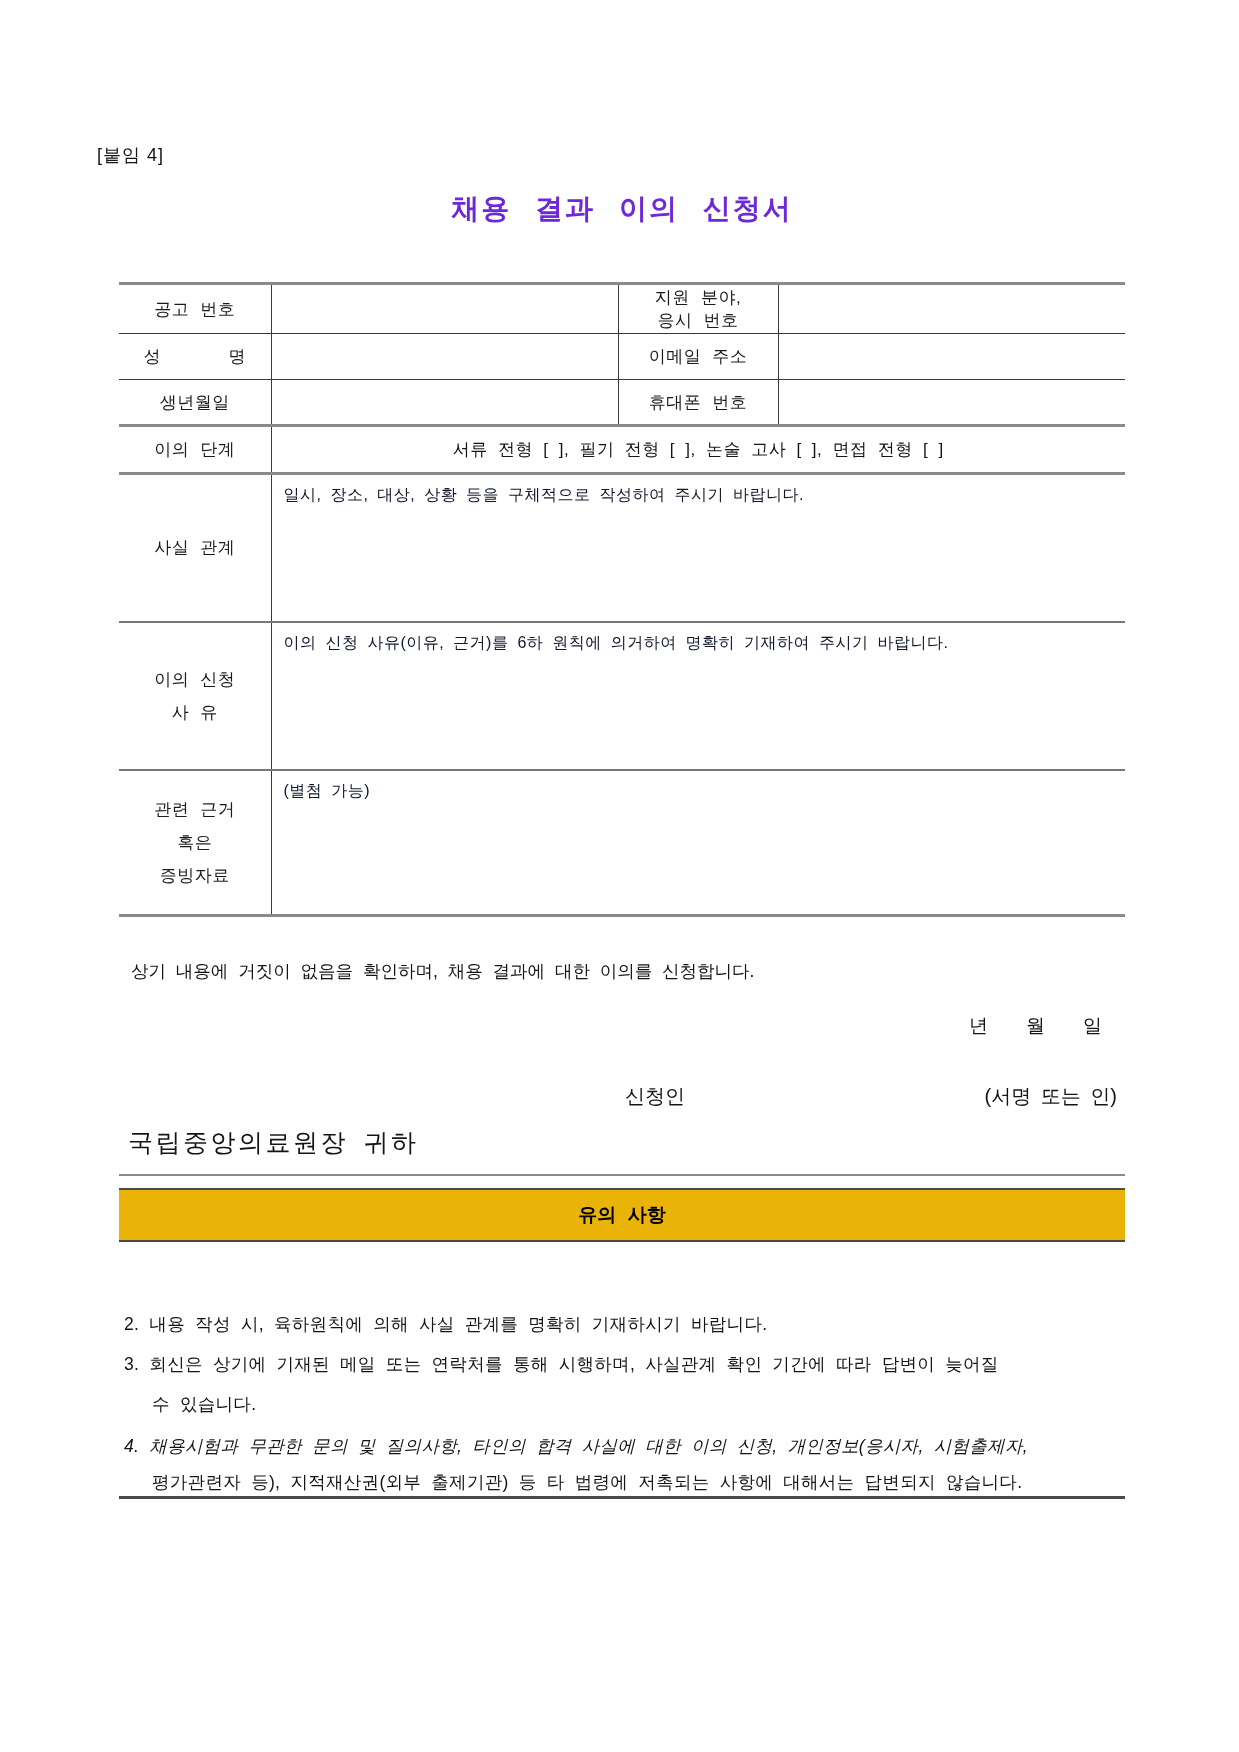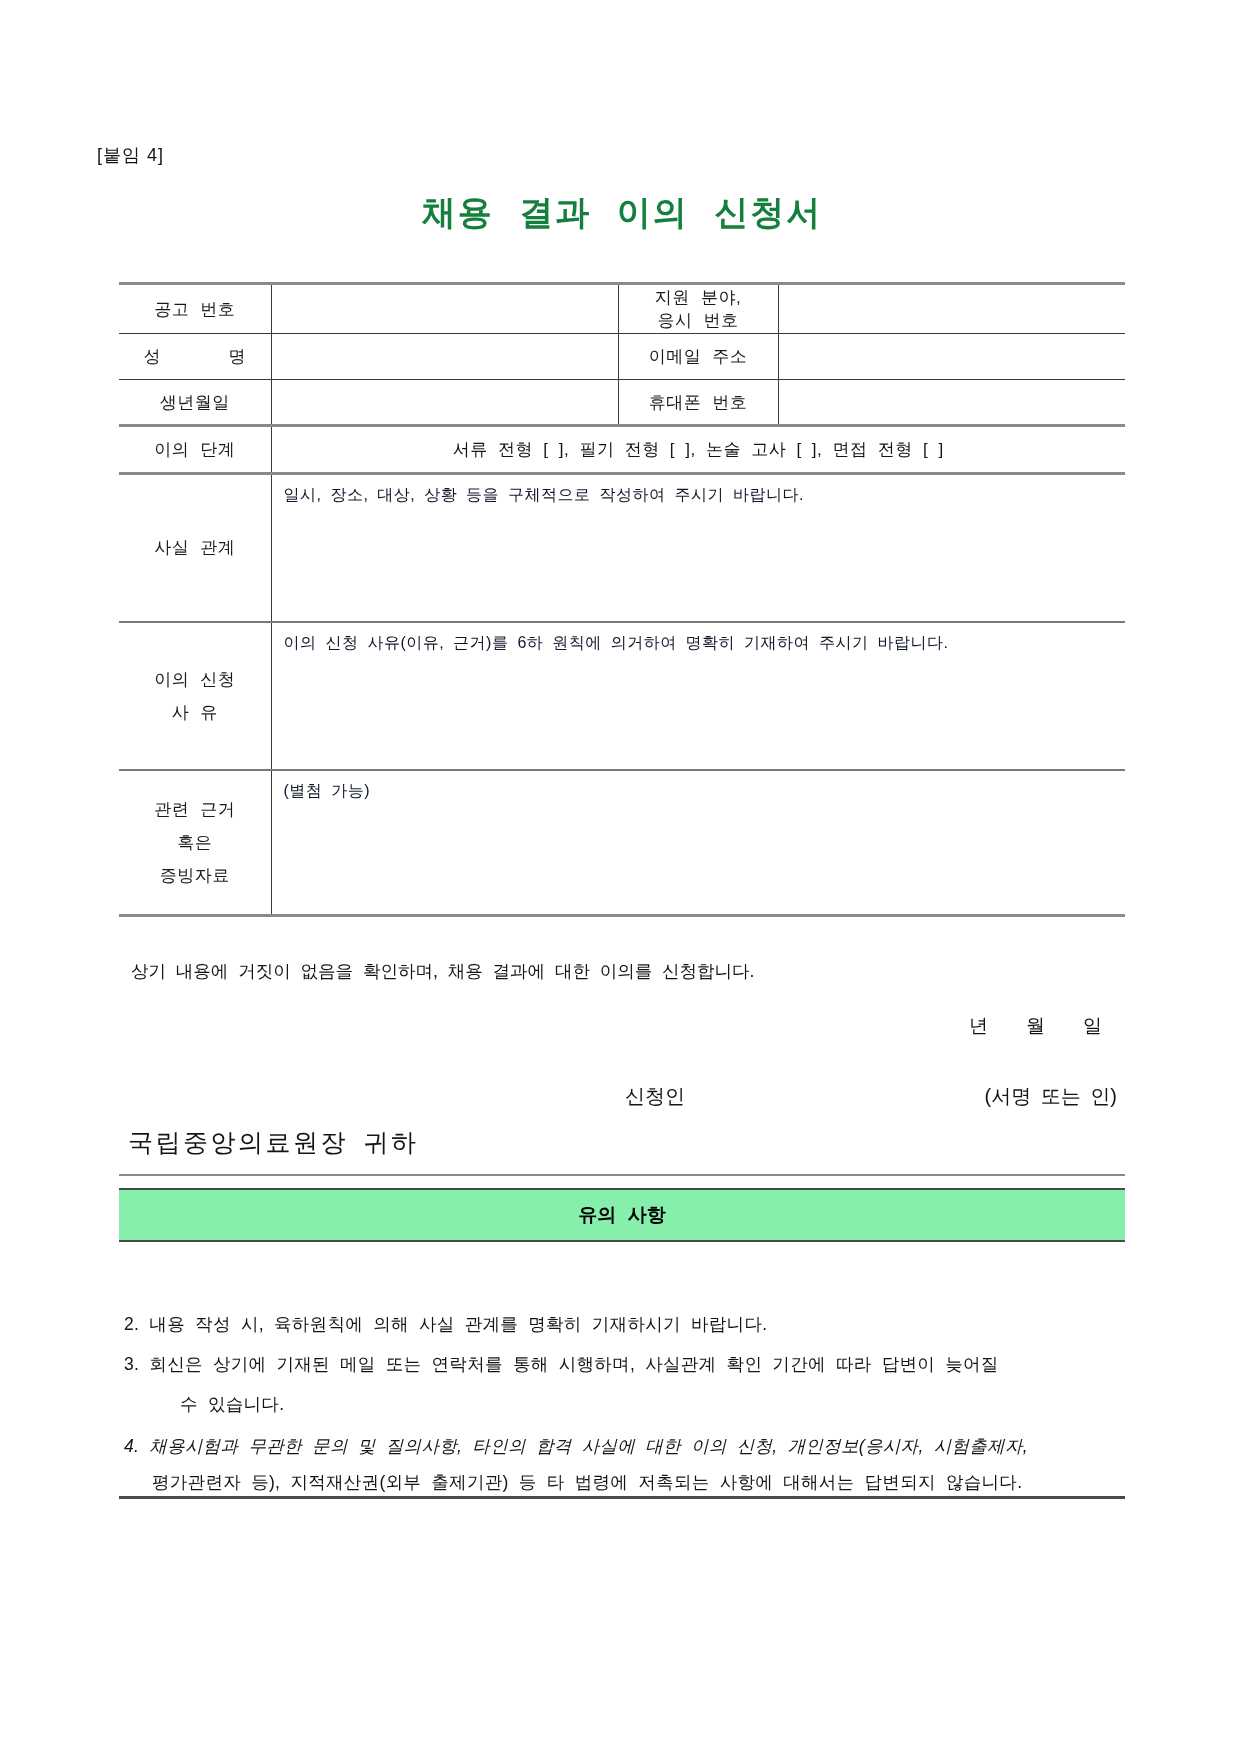--- a/index.html
+++ b/index.html
@@ -11,22 +11,22 @@
     font-family:"Liberation Sans","DejaVu Sans",sans-serif;
     color:#141414;
     overflow:hidden;
   }
   .abs { position:absolute; }
 
   #attachment-label { left:97px; top:143px; font-size:18px; letter-spacing:1px; }
 
   #page-title {
     left:119px; top:190px; width:1006px;
-    text-align:center; font-size:34px; font-weight:bold;
-    letter-spacing:2px; word-spacing:14px; color:#15803d;
+    text-align:center; font-size:28px; font-weight:bold;
+    letter-spacing:2px; word-spacing:14px; color:#6d28d9;
   }
 
   table.form-table {
     position:absolute; left:119px; top:282px; width:1006px;
     border-collapse:collapse; table-layout:fixed;
     border-top:3px solid #8a8a8a; border-bottom:3px solid #8a8a8a;
   }
   .form-table td { font-size:17px; letter-spacing:0.5px; word-spacing:6px; }
   .form-table tr.thin  > td { border-bottom:1px solid #3a3a3a; }
   .form-table tr.thick > td { border-bottom:3px solid #8a8a8a; }
@@ -55,32 +55,32 @@
   #signature-row { left:119px; top:1083px; width:1006px; height:30px; }
   #applicant-label { position:absolute; left:506px; top:0; font-size:20px; word-spacing:4px; }
   #sign-hint { position:absolute; right:8px; top:0; font-size:20px; word-spacing:4px; }
 
   #recipient { left:128px; top:1126px; font-size:25px; letter-spacing:2.5px; word-spacing:6px; }
 
   #rule-top { left:119px; top:1174px; width:1006px; height:2px; background:#8a8a8a; }
 
   #notice-bar {
     left:119px; top:1188px; width:1006px; height:54px;
-    background:#86efac;
+    background:#eab308;
     border-top:2px solid #4a4a4a; border-bottom:2px solid #4a4a4a;
     display:flex; align-items:center; justify-content:center;
     font-size:19px; font-weight:bold; word-spacing:6px; color:#000;
   }
 
   .note-line { left:124px; font-size:17.5px; word-spacing:5px; letter-spacing:0.3px; }
   .note-cont { left:152px; }
   #note-1  { top:1272px; }
   #note-2  { top:1312px; }
   #note-3a { top:1352px; }
-  #note-3b { top:1392px;margin-left:28px; }
+  #note-3b { top:1392px; }
   #note-4a { top:1434px;font-style:italic; }
   #note-4b { top:1470px; }
 
   #rule-bottom { left:119px; top:1496px; width:1006px; height:3px; background:#4a4a4a; }
 </style>
 </head>
 <body>
 
 <div class="page">
 

